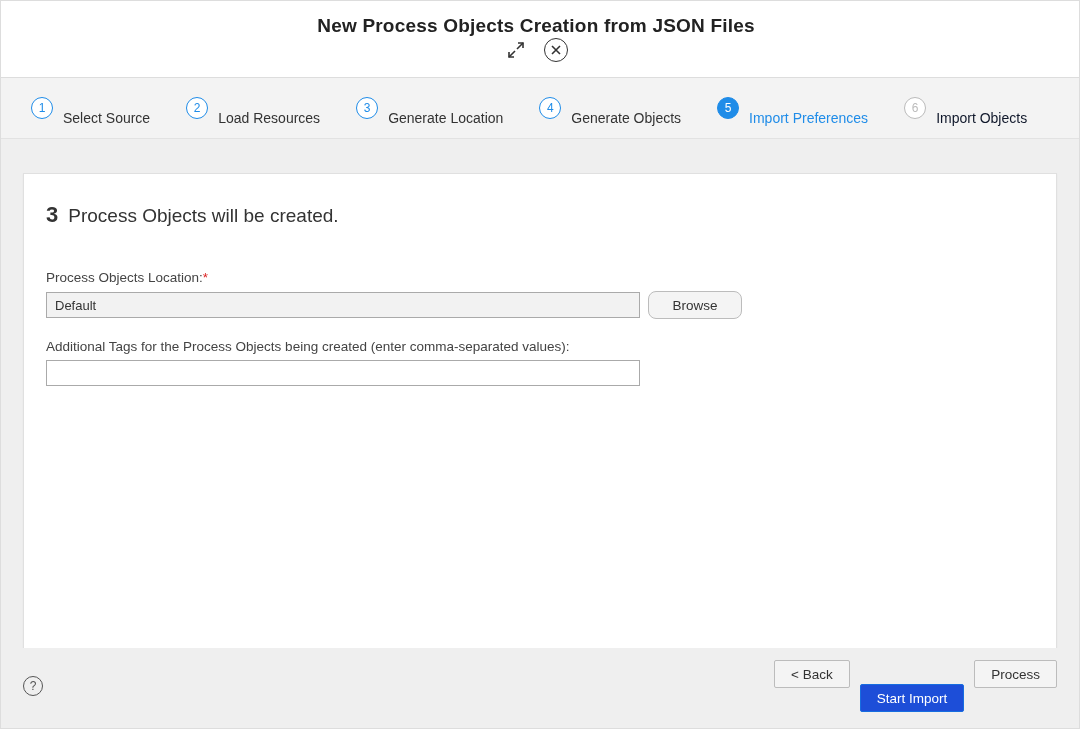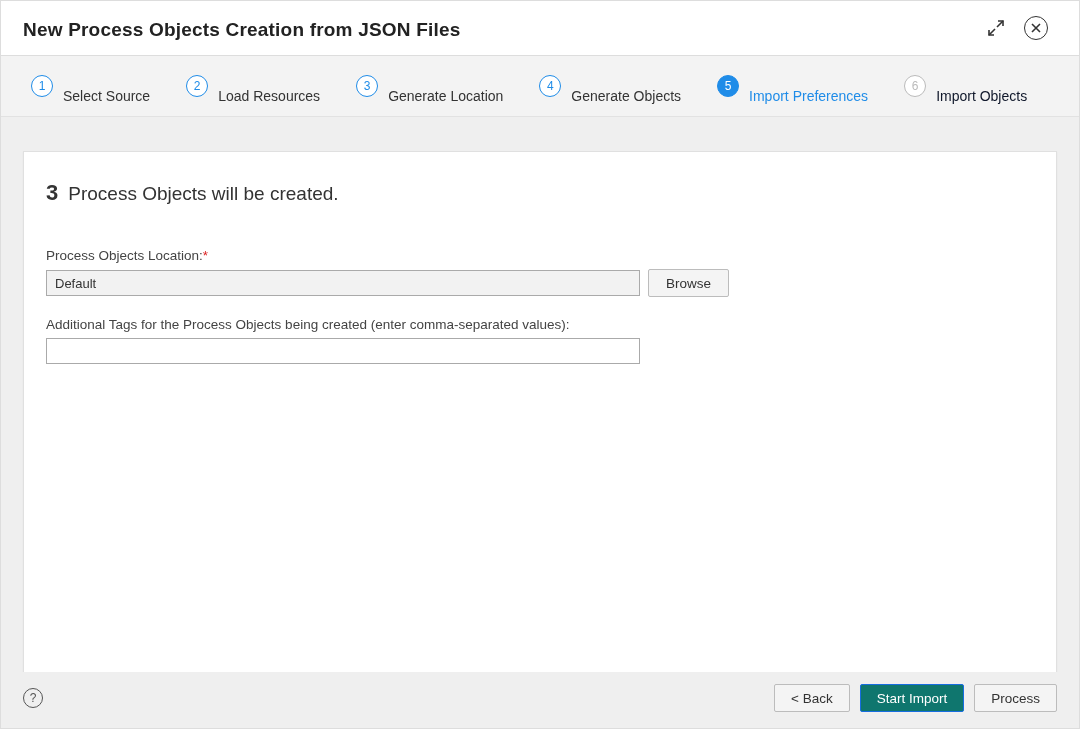--- a/index.html
+++ b/index.html
@@ -13,24 +13,25 @@
   }
   .dialog {
     width: 1080px;
     height: 729px;
     display: flex;
     flex-direction: column;
     border: 1px solid #ddd;
   }
   .titlebar {
     display: flex;
-    align-items: flex-end;
+    align-items: center;
     justify-content: space-between;
     padding: 14px 30px 14px 22px;
     border-bottom: 1px solid #ddd;
+    flex-direction: column;
   }
   .titlebar h1 {
     font-size: 19px;
     font-weight: 600;
     color: #222;
     letter-spacing: 0.2px;
   }
   .titlebar-actions {
     display: flex;
     align-items: center;
@@ -155,25 +156,26 @@
   .btn {
     height: 28px;
     padding: 0 16px;
     font-size: 13.5px;
     border: 1px solid #bcbcbc;
     background: #f4f4f4;
     color: #333;
     cursor: pointer;
     border-radius: 2px;
   }
-  .btn-browse { width: 81px; }
+  .btn-browse { width: 94px; border-radius: 8px; }
   .btn.primary {
-    background: #0f766e;
+    background: #1d4ed8;
     border-color: #176de0;
     color: #fff;
+    margin-top: 24px;
   }
   .footer {
     display: flex;
     align-items: center;
     justify-content: space-between;
     padding: 12px 22px 16px 22px;
     background: #efefef;
   }
   .footer-left {
     display: flex;

